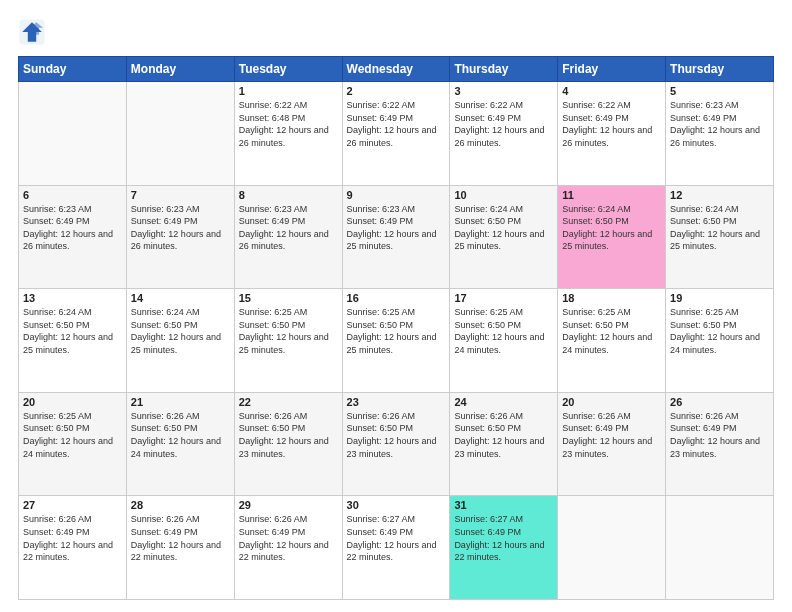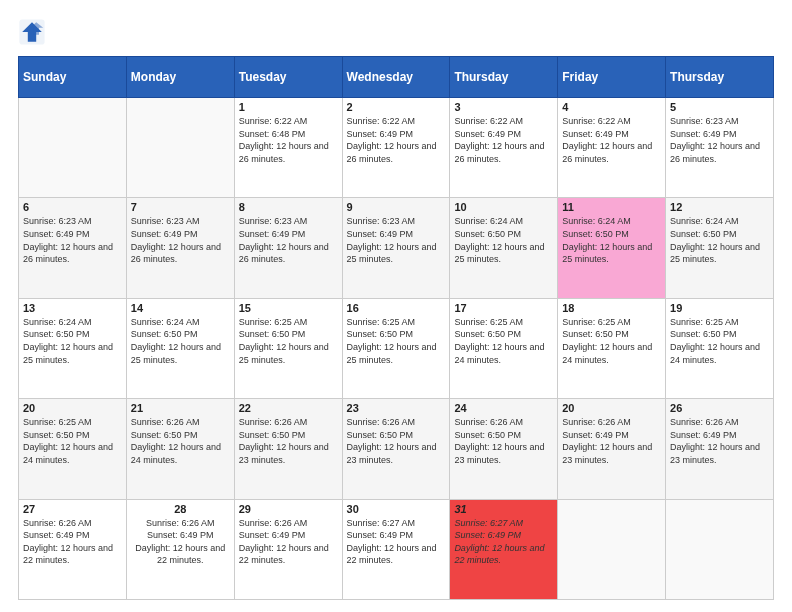--- a/index.html
+++ b/index.html
@@ -57,21 +57,21 @@
       border: 1px solid #ccc;
       border-collapse: collapse;
       width: 100%;
       table-layout: fixed;
     }
     .calendar th {
       background-color: #2962b8;
       color: #fff;
       font-size: 12px;
       font-weight: bold;
-      padding: 13px 4px;
+      padding: 5px 4px;
       text-align: left;
       border: 1px solid #1a4a9a;
     }
     .calendar td {
       vertical-align: top;
       border: 1px solid #ccc;
       padding: 3px 4px;
       font-size: 9.5px;
       color: #333;
       background: #fff;
@@ -246,33 +246,33 @@
           <td style="background: rgb(245, 245, 245);">
             <span class="day-number">26</span>
             <div class="day-info">Sunrise: 6:26 AM<br>Sunset: 6:49 PM<br>Daylight: 12 hours and 23 minutes.</div>
           </td>
         </tr>
         <tr>
           <td style="background: rgb(255, 255, 255);">
             <span class="day-number">27</span>
             <div class="day-info">Sunrise: 6:26 AM<br>Sunset: 6:49 PM<br>Daylight: 12 hours and 22 minutes.</div>
           </td>
-          <td style="background: rgb(255, 255, 255); text-align: center;">
+          <td style="background: rgb(255, 255, 255);">
             <span class="day-number">28</span>
             <div class="day-info">Sunrise: 6:26 AM<br>Sunset: 6:49 PM<br>Daylight: 12 hours and 22 minutes.</div>
           </td>
           <td style="background: rgb(255, 255, 255); margin-top: 44px;">
             <span class="day-number">29</span>
             <div class="day-info">Sunrise: 6:26 AM<br>Sunset: 6:49 PM<br>Daylight: 12 hours and 22 minutes.</div>
           </td>
           <td style="background: rgb(255, 255, 255);">
             <span class="day-number">30</span>
             <div class="day-info">Sunrise: 6:27 AM<br>Sunset: 6:49 PM<br>Daylight: 12 hours and 22 minutes.</div>
           </td>
-          <td style="background: #ef4444; font-style: italic;">
+          <td style="background: #5eead4;">
             <span class="day-number">31</span>
             <div class="day-info">Sunrise: 6:27 AM<br>Sunset: 6:49 PM<br>Daylight: 12 hours and 22 minutes.</div>
           </td>
           <td class="empty-cell"></td>
           <td class="empty-cell"></td>
         </tr>
       </tbody>
   </table>
 </div>
 

